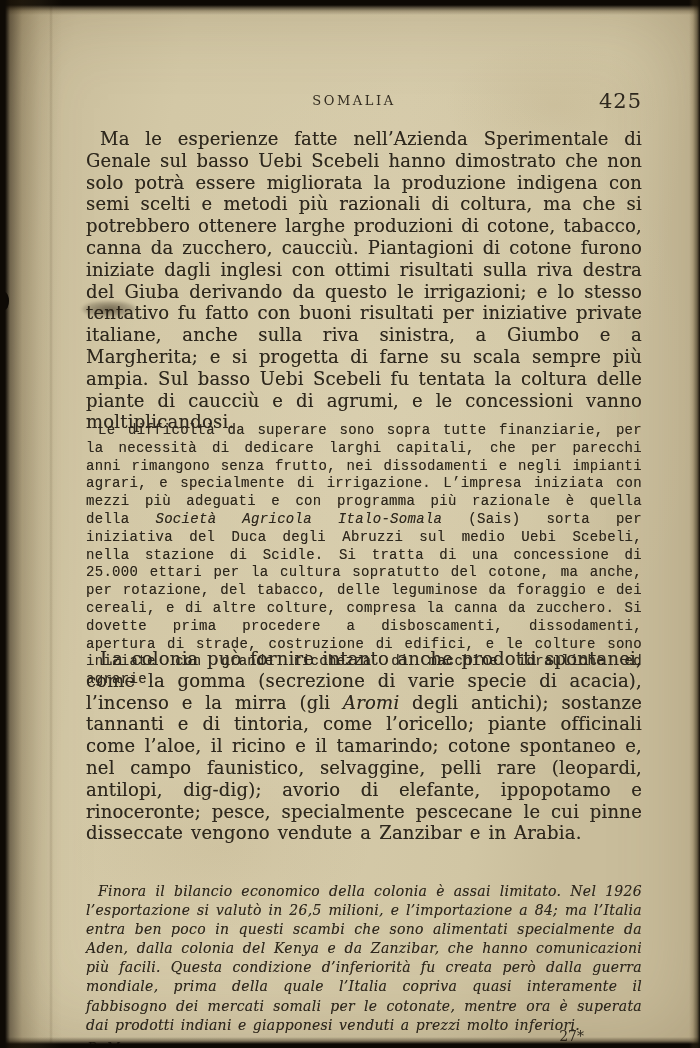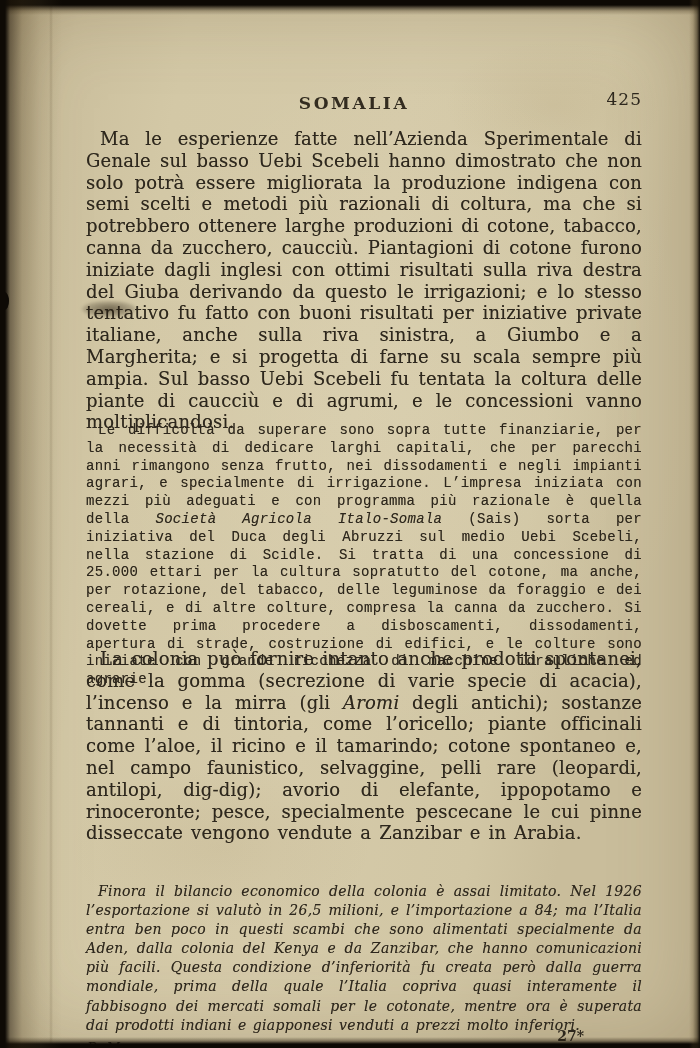--- a/index.html
+++ b/index.html
@@ -32,37 +32,37 @@
   .stain-a { position:absolute; right:36px; top:40px; width:220px; height:130px; z-index:1;
     background: radial-gradient(ellipse, rgba(148,122,76,0.10), transparent 70%); }
   .stain-b { position:absolute; left:70px; bottom:120px; width:300px; height:160px; z-index:1;
     background: radial-gradient(ellipse, rgba(140,115,70,0.08), transparent 72%); }
 
   .content { position:absolute; left:86px; width:556px; top:0; height:100%; z-index:3; }
 
   .header { position:absolute; top:93px; left:0; width:100%; }
   .running-title {
     display:block; text-align:center; transform: translateX(-10px);
-    font-size:17px; letter-spacing:2.6px; color:#332c20;font-weight:bold;
+    font-size:13px; letter-spacing:2.6px; color:#332c20;
   }
-  .page-number { position:absolute; right:0; top:-4px; font-size:17px; letter-spacing:1px; color:#2d271d;text-align:center; }
+  .page-number { position:absolute; right:0; top:-4px; font-size:21px; letter-spacing:1px; color:#2d271d;text-align:center; }
 
   p.para { margin:0; position:absolute; left:0; width:100%;
     text-align: justify; text-shadow: 0 0 0.5px rgba(45,35,18,0.45); }
   p.para em { font-style: italic; }
   .large { font-size:18px; line-height:21.8px; letter-spacing:0.2px; word-spacing:2px; text-indent:14px; }
   .small { font-size:14px;  line-height:17.8px; letter-spacing:0.3px; word-spacing:1.5px; text-indent:12px; }
   .p1 { top:128px; }
   .p2 { top:422px;font-family:Liberation Mono, monospace; }
   .p3 { top:648px; }
   .p4 { top:882px; line-height:19.1px;font-style:italic; }
 
   .footer { position:absolute; left:0; top:1026px; width:100%; height:22px; }
   .footer-left { position:absolute; left:2px; top:14px; font-size:13px; letter-spacing:0.5px; color:#2d271d; }
-  .footer-mark { position:absolute; right:58px; top:2px; font-size:14px; font-weight:bold; color:#2d271d; }
+  .footer-mark { position:absolute; right:58px; top:2px; font-size:14px; font-weight:normal; color:#2d271d; }
 
   .smudge { position:absolute; left:82px; top:301px; width:54px; height:16px; z-index:4;
     background: radial-gradient(ellipse, rgba(34,25,12,0.55), rgba(34,25,12,0.18) 65%, transparent 100%);
     filter: blur(1.4px); border-radius:50%; }
 </style>
 </head>
 <body>
 
 <div class="stage">
   <div class="page">

